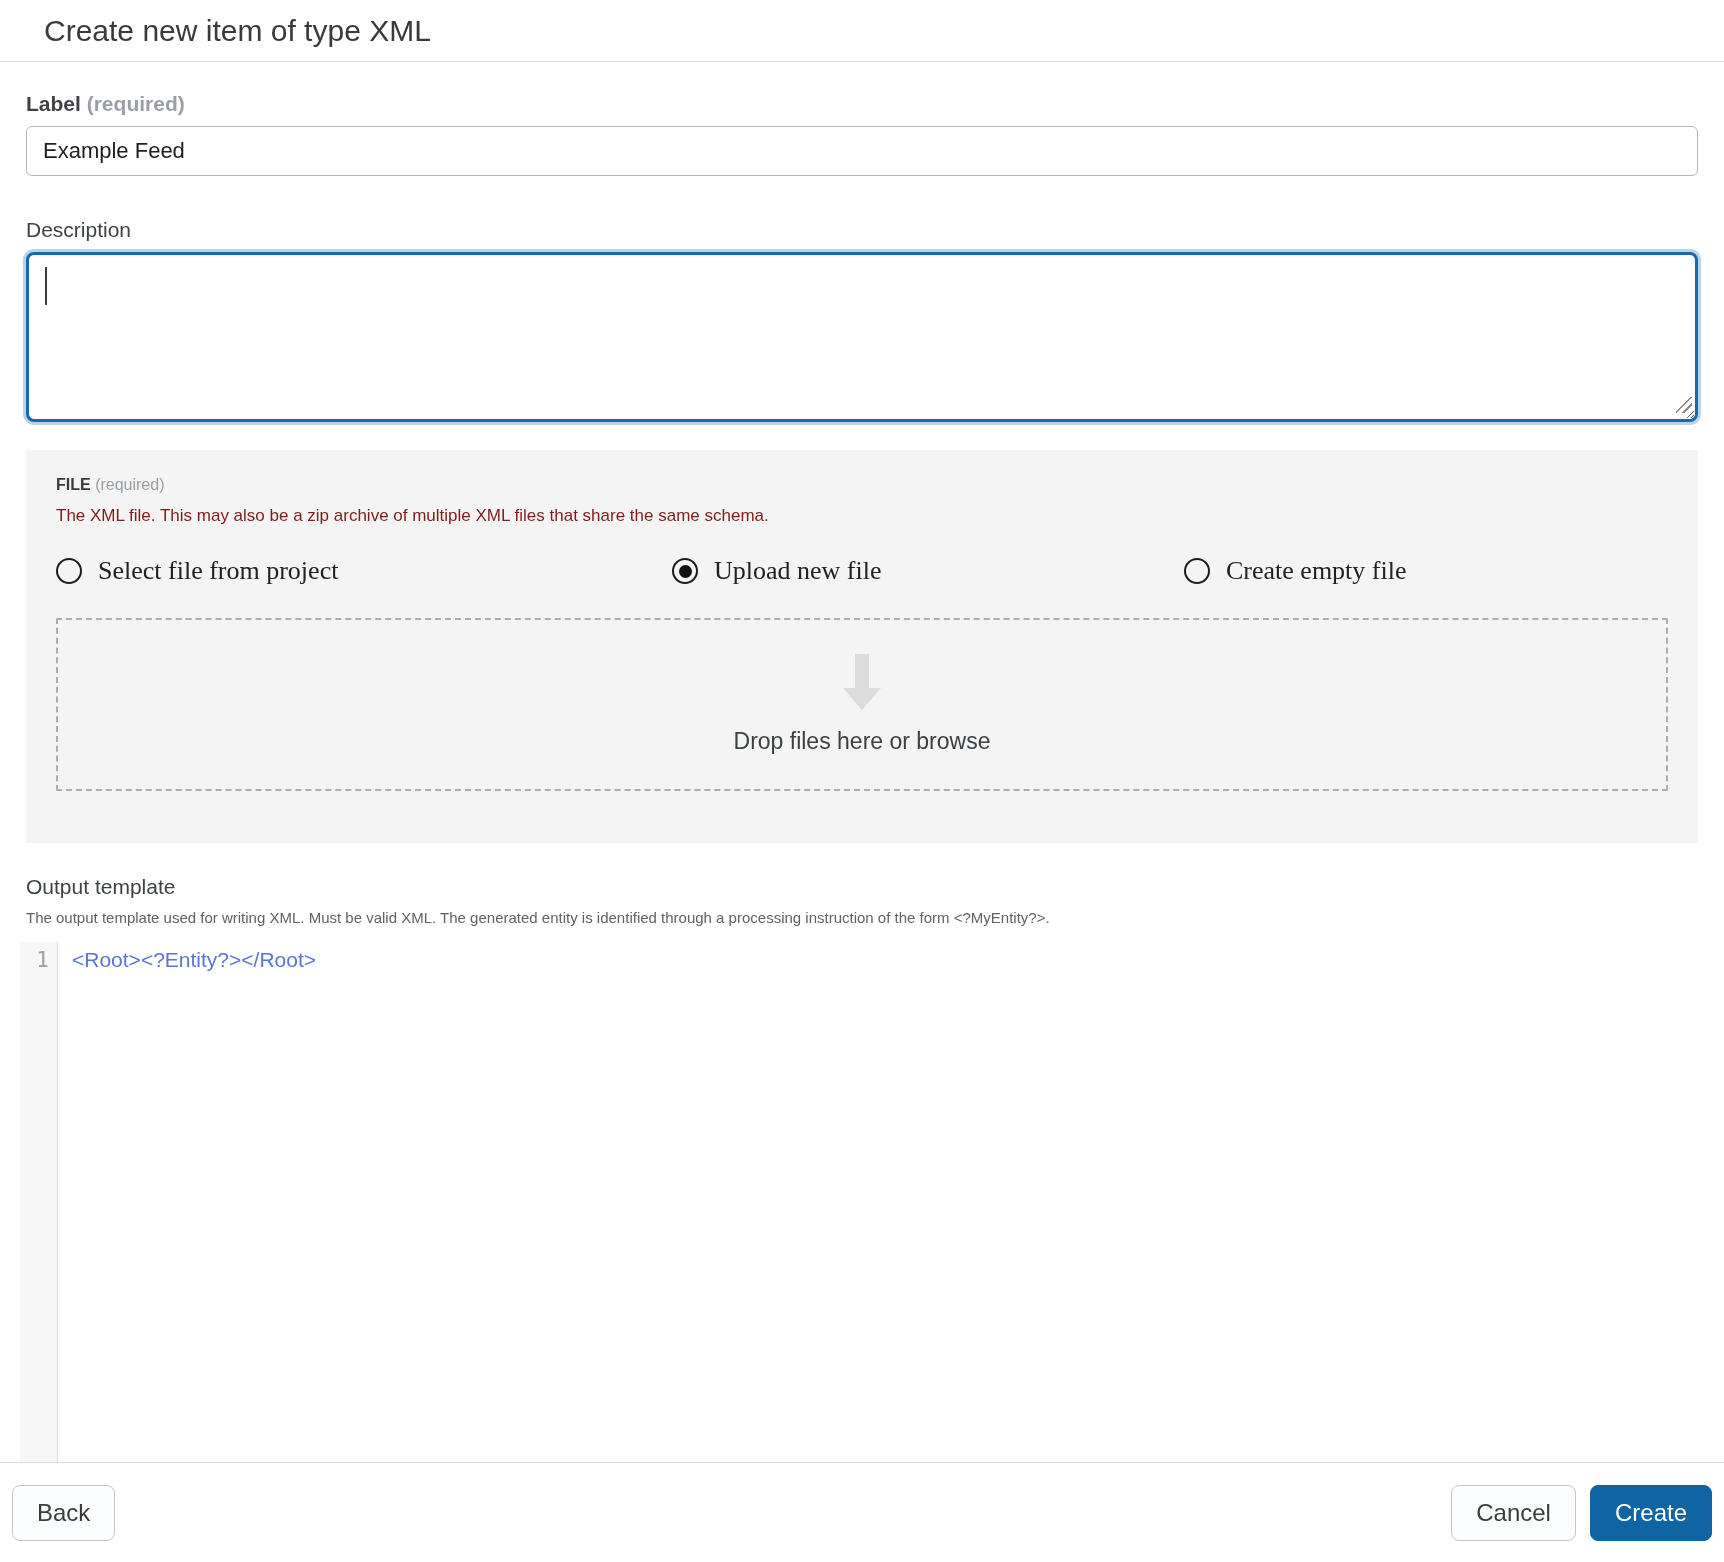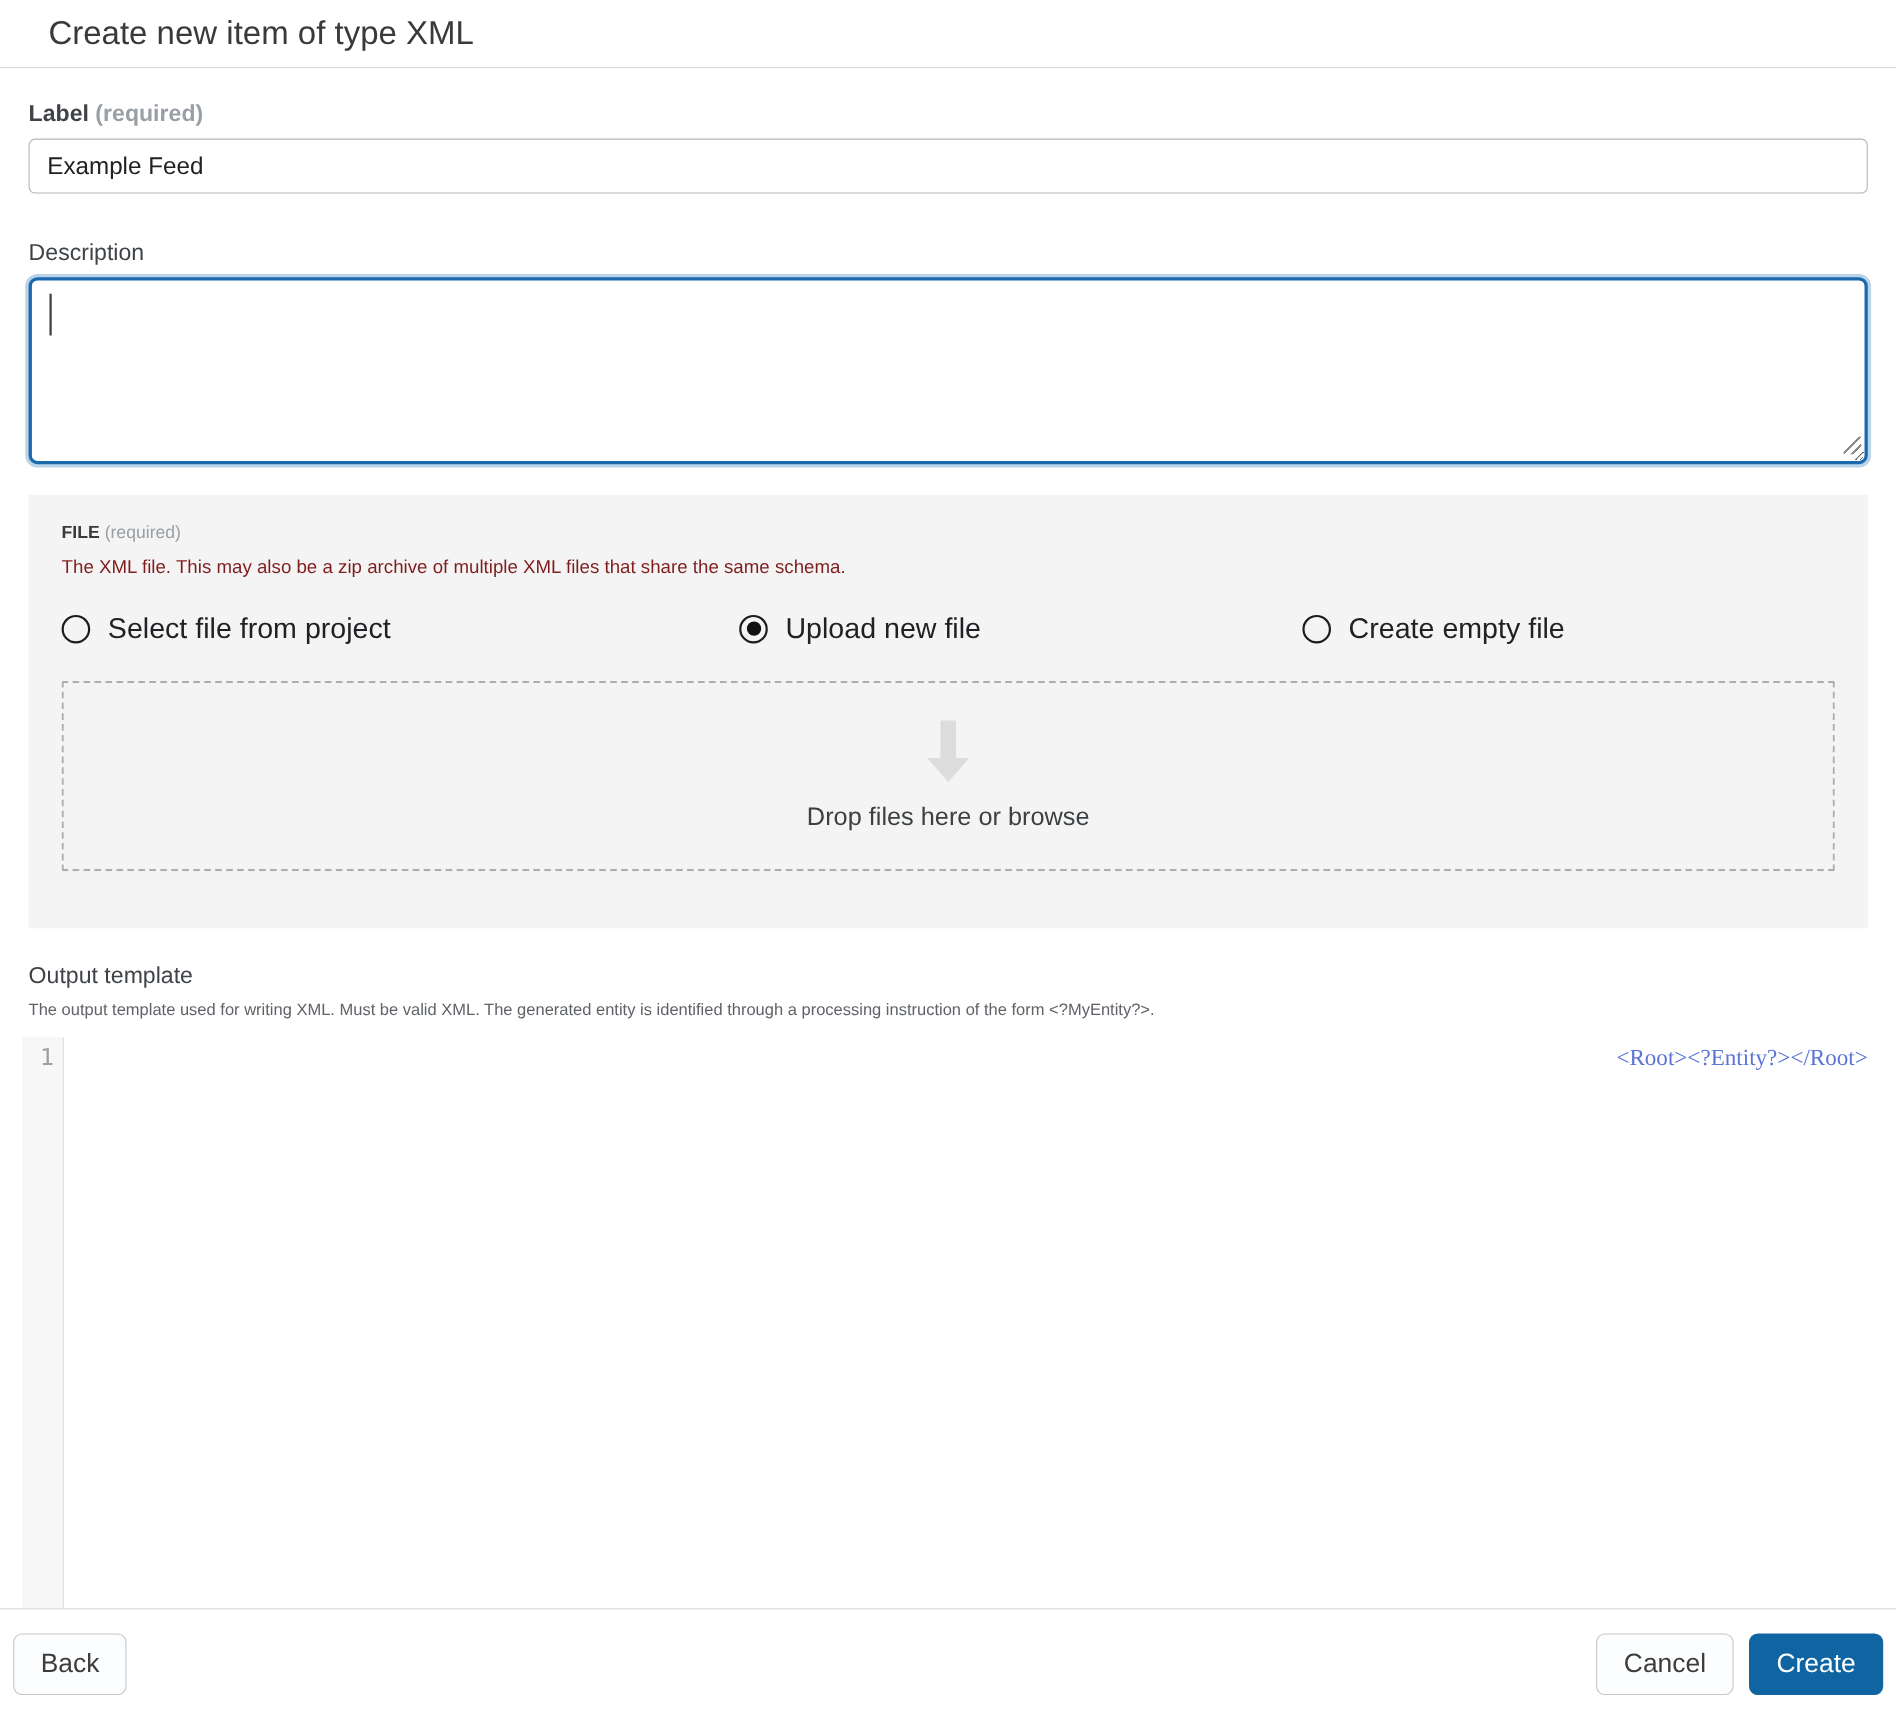--- a/index.html
+++ b/index.html
@@ -54,21 +54,21 @@
 
   
   .file-panel {
     margin-top:28px; background:#f4f4f4;
     padding:26px 30px 52px 30px;
   }
   .file-title { font-size:16px; color:#333; }
   .file-title b { font-weight:700; color:#37393b; }
   .file-help { margin-top:12px; font-size:17px; color:#7f1d1d; }
 
-  .radio-row { margin-top:30px; display:grid; grid-template-columns:616px 512px auto; align-items:center; }
+  .radio-row { margin-top:30px; display:grid; grid-template-columns:616px 512px auto; align-items:center;font-family:Liberation Serif, serif; }
   .radio-item { display:flex; align-items:center; gap:16px; cursor:pointer; }
   .radio-circle {
     flex:none; width:26px; height:26px; border:2px solid #1c1c1c; border-radius:50%;
     display:flex; align-items:center; justify-content:center; background:transparent;
   }
   .radio-circle .dot { width:13px; height:13px; border-radius:50%; background:transparent; }
   .radio-item.checked .radio-circle .dot { background:#111; }
   .radio-label { font-size:26px; color:#202124; }
 
   .dropzone {
@@ -90,21 +90,21 @@
     margin-top:16px; margin-left:-6px; flex:1; min-height:0;
     display:flex; background:#fff; cursor:text;
   }
   .gutter {
     flex:none; width:38px; background:#f7f7f7; border-right:1px solid #ddd;
     text-align:right; padding:6px 8px 0 0;
     font-family:"DejaVu Sans Mono", monospace; font-size:21px; color:#9e9e9e;
   }
   .code-area {
     flex:1; padding:6px 0 0 14px; white-space:pre;
-    font-family:Liberation Serif, serif; font-size:21px; color:#5b74d6;text-align:right;
+    font-family:Liberation Sans, sans-serif; font-size:21px; color:#5b74d6;
   }
 
   
   .dlg-footer {
     flex:none; height:100px; border-top:1px solid #d8d8d8;
     display:flex; align-items:center; padding:12px 12px; background:#fff;
   }
   .btn {
     height:56px; padding:0 24px; font-size:24px; border-radius:8px;
     font-family:"Liberation Sans", sans-serif; cursor:pointer;

